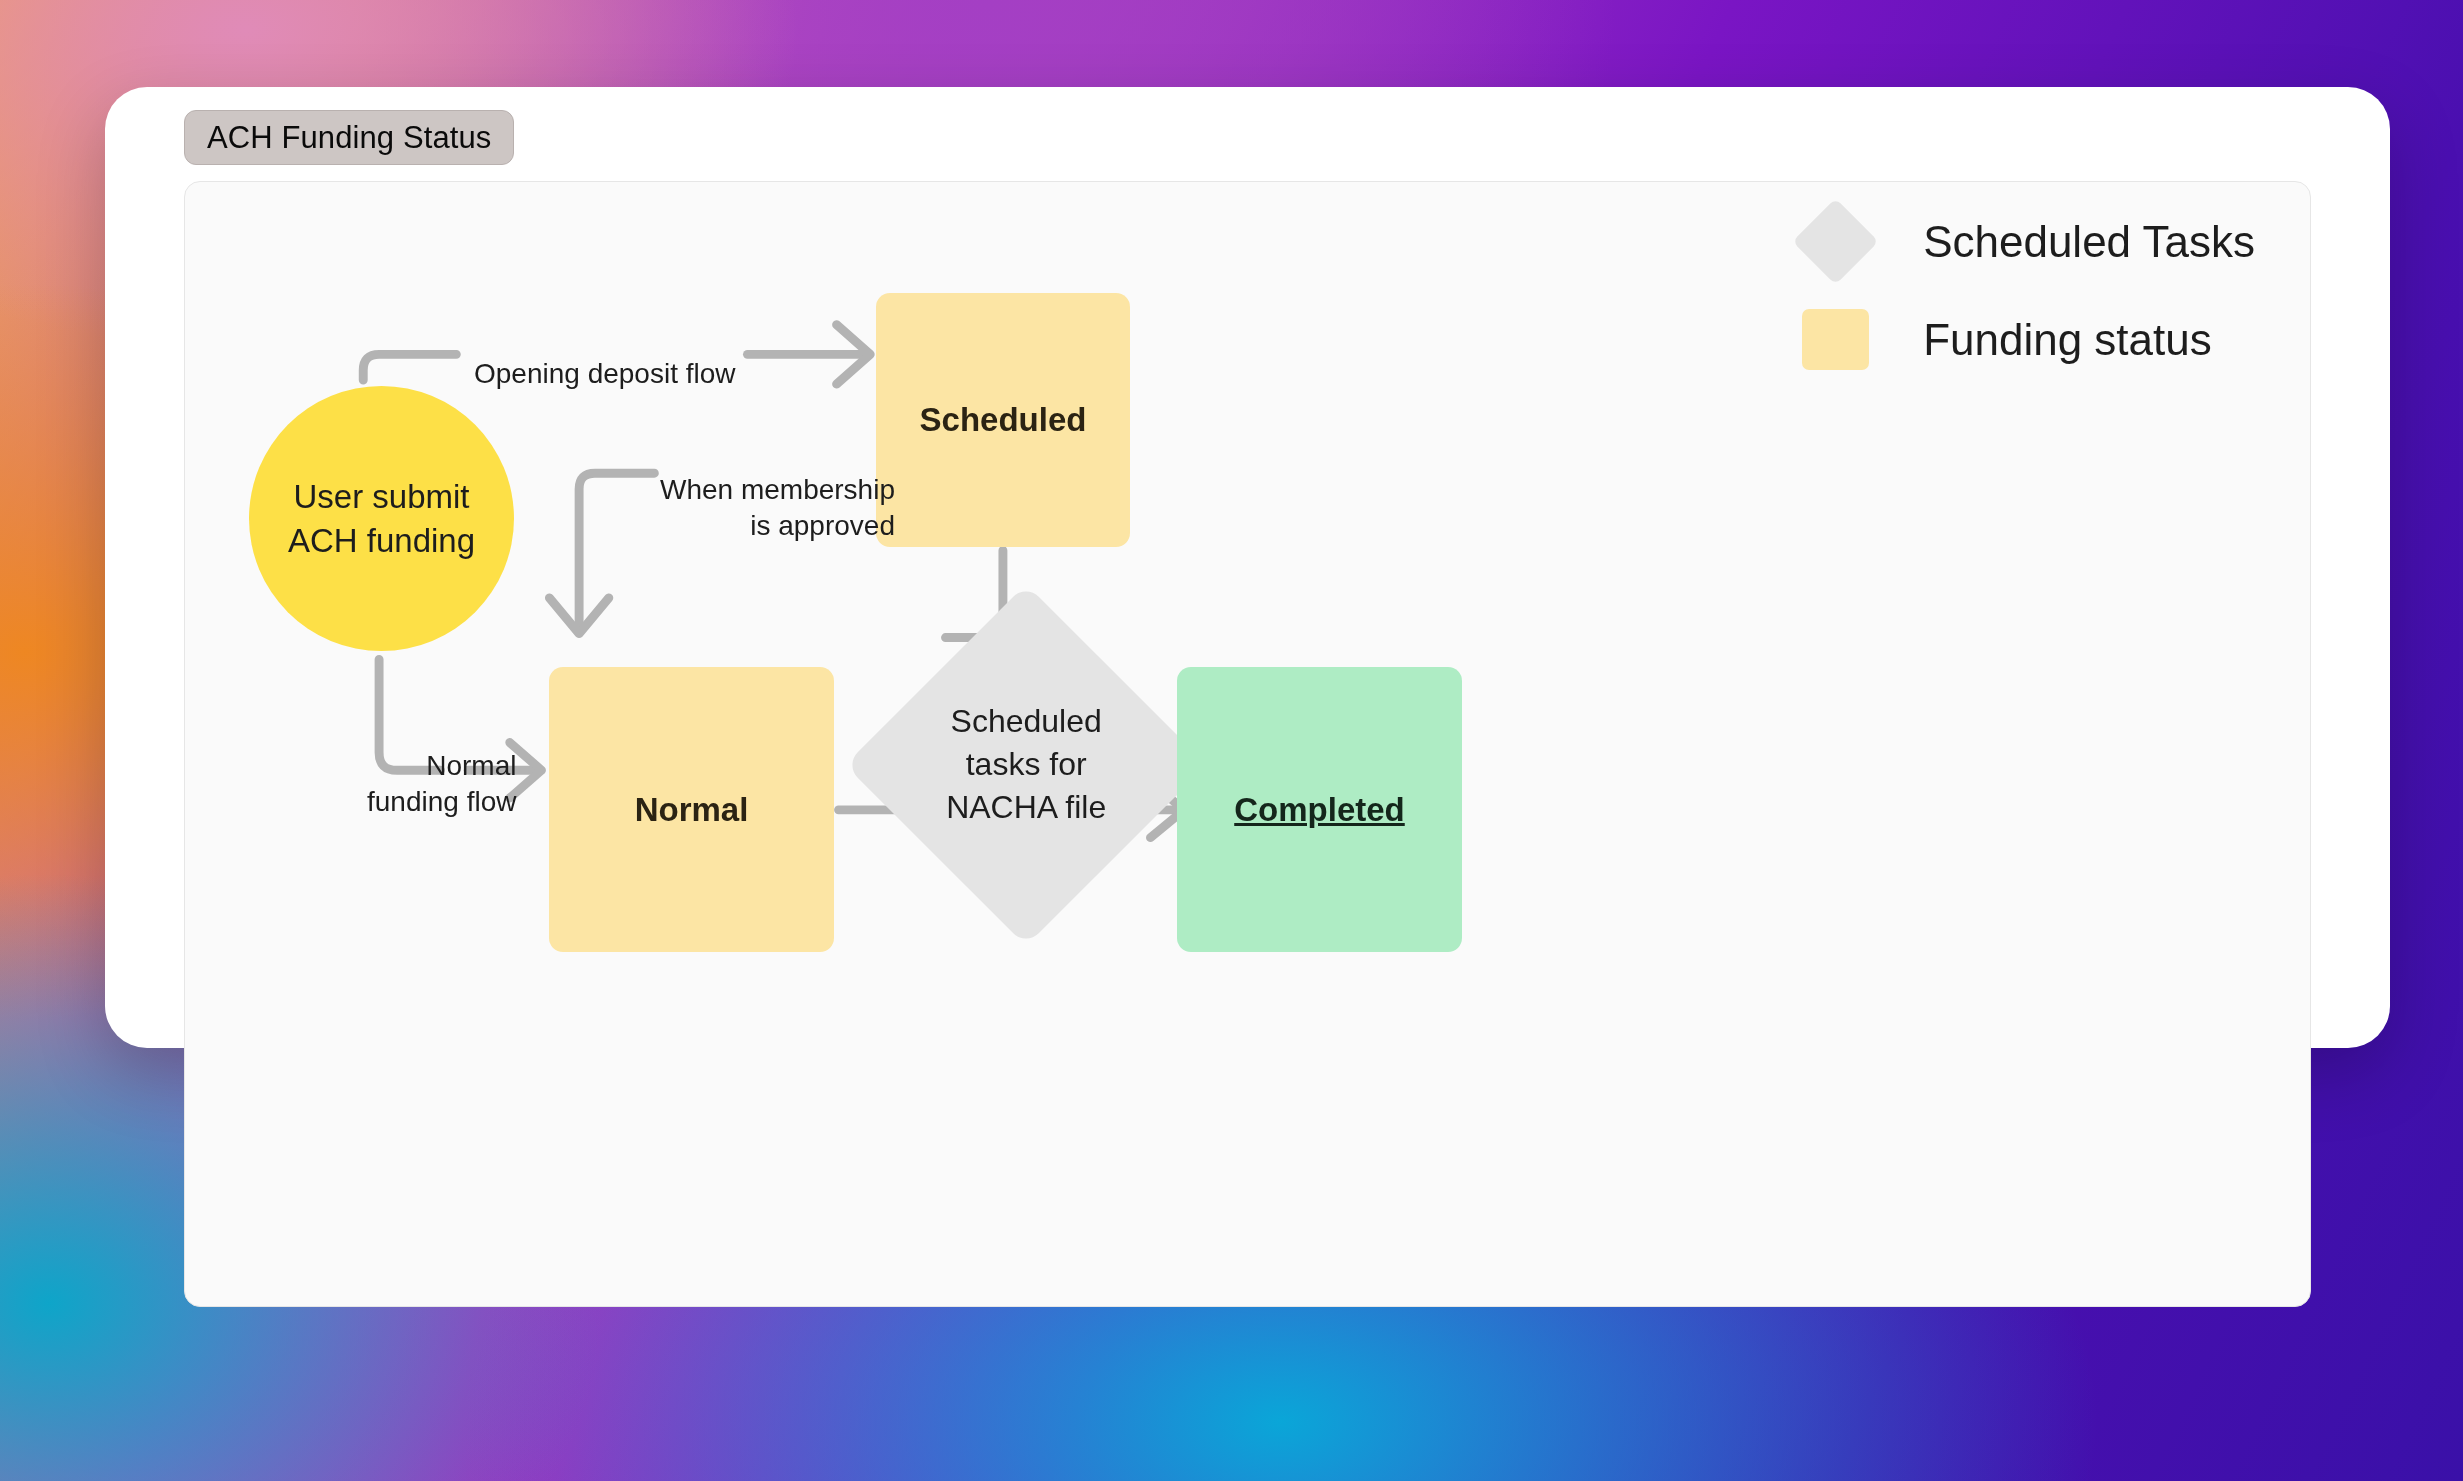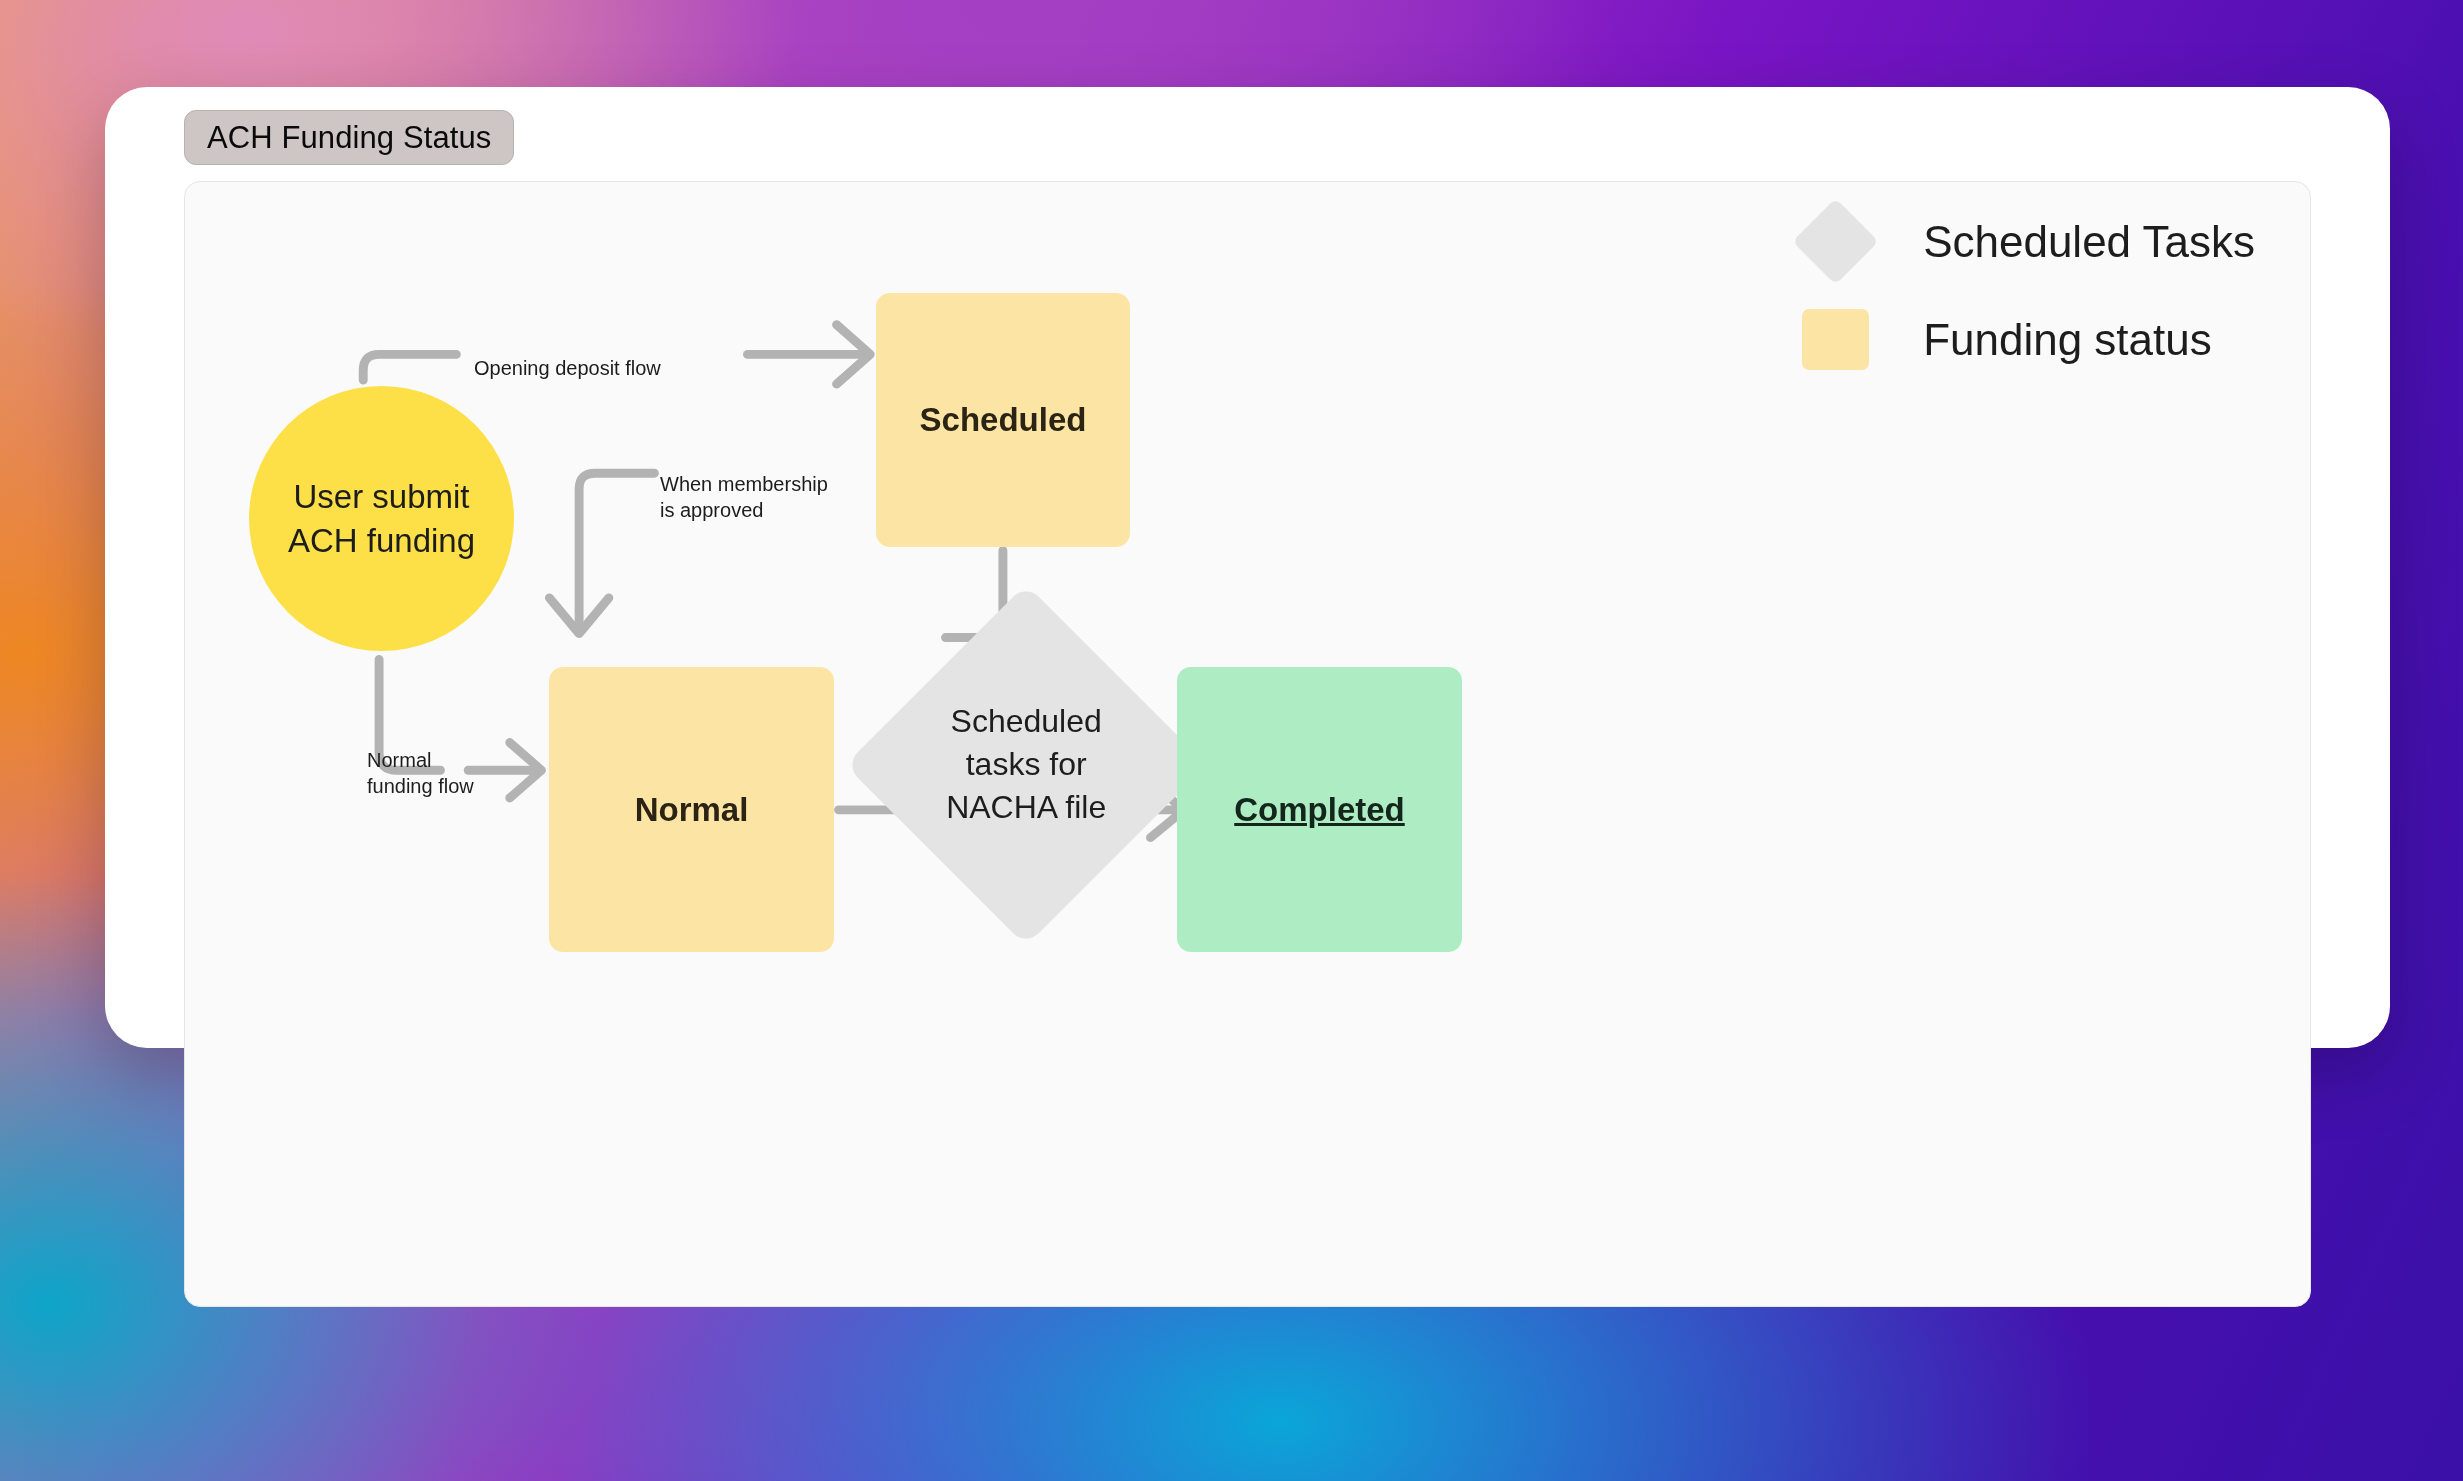--- a/index.html
+++ b/index.html
@@ -140,24 +140,24 @@
     transform: rotate(-45deg);
     font-size: 32px;
     line-height: 1.35;
     color: #1d1d1d;
     white-space: nowrap;
   }
 
   
   .edge-label {
     position: absolute;
-    font-size: 20px;
+    font-size: 28px;
     line-height: 1.28;
     color: #1d1d1d;
-    text-align: left;
+    text-align: right;
     white-space: nowrap;
   }
 
   .label-opening { left: 289px; top: 174px; }
   .label-membership { left: 475px; top: 290px; }
   .label-normal { left: 182px; top: 566px; }
 
   
   .legend {
     position: absolute;

